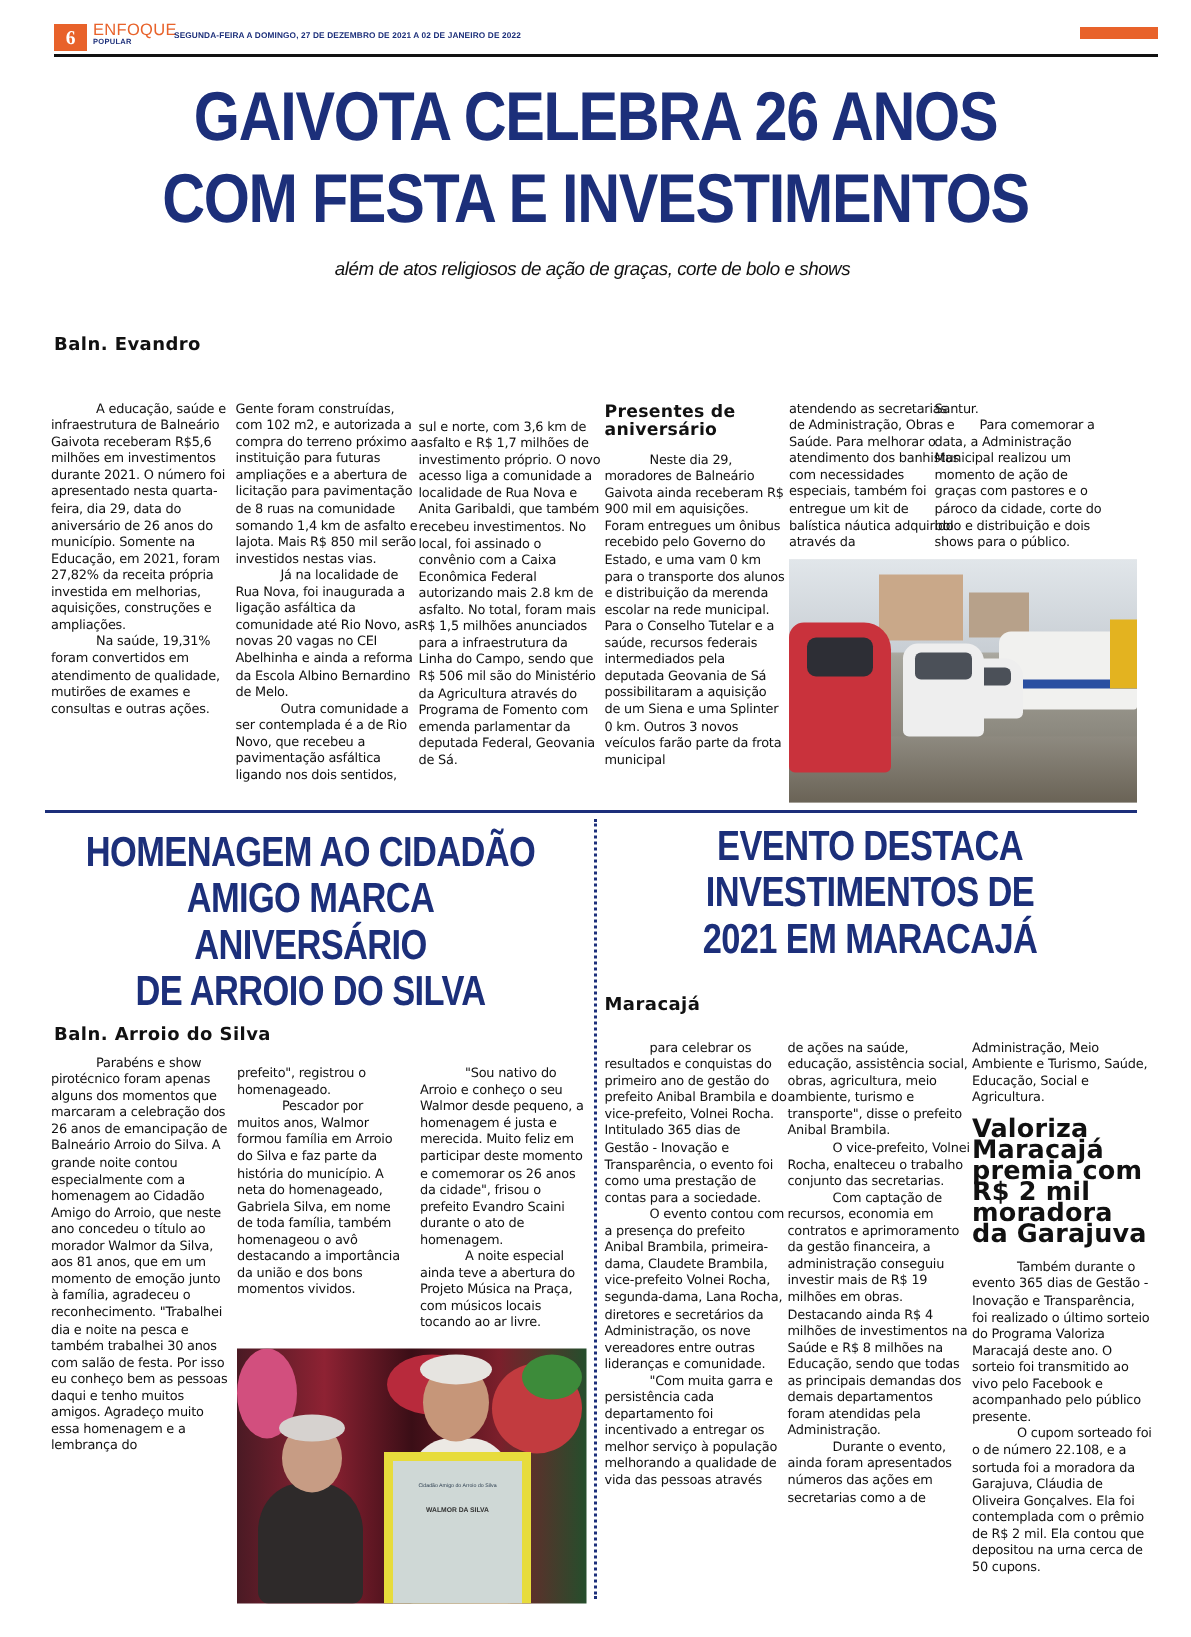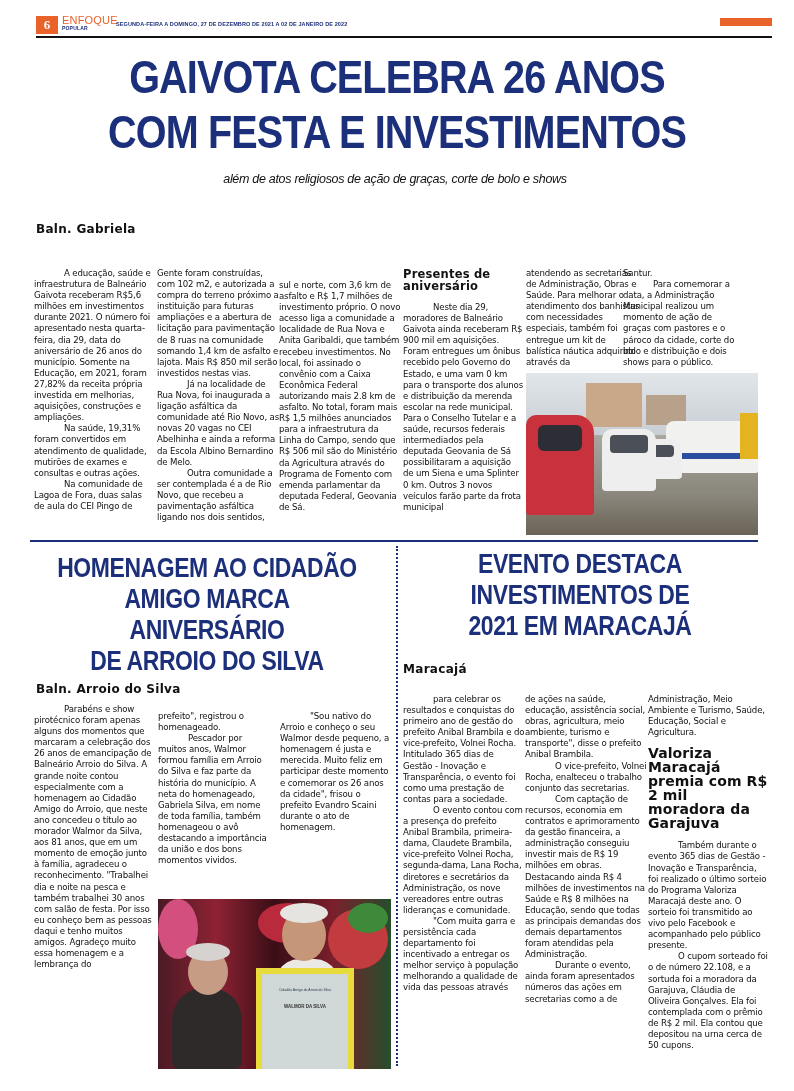--- a/index.html
+++ b/index.html
@@ -17,21 +17,21 @@
 
   
   .headline { position: absolute; left: 20px; top: 50px; width: 754px; text-align: center; color: #1c2f7a; font-family: "Liberation Sans", sans-serif; font-weight: bold; font-size: 46px; line-height: 55px; letter-spacing: -1px; transform: scaleX(0.86); transform-origin: center top; }
   .subhead { position: absolute; left: 195px; top: 172px; width: 400px; text-align: center; font-family: "Liberation Sans", sans-serif; font-style: italic; font-size: 12.5px; line-height: 15px; color: #111; letter-spacing: -0.3px; }
   .dateline-loc { position: absolute; font-family: "DejaVu Sans", sans-serif; font-weight: bold; font-size: 12px; color: #111; letter-spacing: 0.3px; }
 
   .col { position: absolute; font-family: "DejaVu Sans", sans-serif; font-size: 8.6px; line-height: 11.1px; color: #111; letter-spacing: -0.15px; }
   .col p { text-indent: 0; }
   .col p.ind { text-indent: 30px; }
   .col-sub { font-family: "DejaVu Sans", sans-serif; font-weight: bold; font-size: 11.5px; line-height: 12px; color: #111; margin-bottom: 10px; letter-spacing: 0.2px; }
-  .col-sub2 { font-family: "DejaVu Sans", sans-serif; font-weight: bold; font-size: 14px; line-height: 14px; color: #111; margin: 8px 0 10px 0; letter-spacing: 0.1px; }
+  .col-sub2 { font-family: "DejaVu Sans", sans-serif; font-weight: bold; font-size: 17px; line-height: 14px; color: #111; margin: 8px 0 10px 0; letter-spacing: 0.1px; }
 
   
   .photo { position: absolute; overflow: hidden; }
   .photo-cars { left: 526px; top: 373px; width: 232px; height: 162px; background: linear-gradient(180deg, #cfd6dc 0%, #d8dde0 22%, #a7a59c 40%, #8d8a80 70%, #6f6a5e 100%); }
   .sky { position: absolute; left: 0; top: 0; width: 100%; height: 62px; background: linear-gradient(180deg, #e1e6ea, #c8ced4); }
   .bldg { position: absolute; background: #c9a889; }
   .car-red { position: absolute; left: 0; top: 42px; width: 68px; height: 100px; background: #c9323c; border-radius: 10px 18px 4px 4px; }
   .car-red .win { position: absolute; left: 12px; top: 10px; width: 44px; height: 26px; background: #2d2e35; border-radius: 6px; }
   .car-white { position: absolute; background: #eeeeee; border-radius: 10px 12px 4px 4px; }
   .car-white .win { position: absolute; background: #4b5058; border-radius: 4px; }
@@ -69,26 +69,25 @@
 </div>
 <div class="hdr-rule"></div>
 
 <div class="headline">
   <div>GAIVOTA CELEBRA 26 ANOS</div>
   <div>COM FESTA E INVESTIMENTOS</div>
 </div>
 <div class="subhead">
   <div>além de atos religiosos de ação de graças, corte de bolo e shows</div>
 </div>
-<div class="dateline-loc" style="left:36px; top:222px;">Baln. Gabriela</div>
+<div class="dateline-loc" style="left:36px; top:222px;">Baln. Evandro</div>
 
 <div class="col" style="left:34px; top:268px; width:120px;">
   <p class="ind">A educação, saúde e infraestrutura de Balneário Gaivota receberam R$5,6 milhões em investimentos durante 2021. O número foi apresentado nesta quarta-feira, dia 29, data do aniversário de 26 anos do município. Somente na Educação, em 2021, foram 27,82% da receita própria investida em melhorias, aquisições, construções e ampliações.</p>
   <p class="ind">Na saúde, 19,31% foram convertidos em atendimento de qualidade, mutirões de exames e consultas e outras ações.</p>
-  <p class="ind">Na comunidade de Lagoa de Fora, duas salas de aula do CEI Pingo de</p>
 </div>
 <div class="col" style="left:157px; top:268px; width:124px;">
   <p>Gente foram construídas, com 102 m2, e autorizada a compra do terreno próximo a instituição para futuras ampliações e a abertura de licitação para pavimentação de 8 ruas na comunidade somando 1,4 km de asfalto e lajota. Mais R$ 850 mil serão investidos nestas vias.</p>
   <p class="ind">Já na localidade de Rua Nova, foi inaugurada a ligação asfáltica da comunidade até Rio Novo, as novas 20 vagas no CEI Abelhinha e ainda a reforma da Escola Albino Bernardino de Melo.</p>
   <p class="ind">Outra comunidade a ser contemplada é a de Rio Novo, que recebeu a pavimentação asfáltica ligando nos dois sentidos,</p>
 </div>
 <div class="col" style="left:279px; top:268px; width:122px;margin-top:12px;">
   <p>sul e norte, com 3,6 km de asfalto e R$ 1,7 milhões de investimento próprio. O novo acesso liga a comunidade a localidade de Rua Nova e Anita Garibaldi, que também recebeu investimentos. No local, foi assinado o convênio com a Caixa Econômica Federal autorizando mais 2.8 km de asfalto. No total, foram mais R$ 1,5 milhões anunciados para a infraestrutura da Linha do Campo, sendo que R$ 506 mil são do Ministério da Agricultura através do Programa de Fomento com emenda parlamentar da deputada Federal, Geovania de Sá.</p>
 </div>
 <div class="col" style="left:403px; top:268px; width:120px;">
@@ -135,20 +134,21 @@
 
 <div class="col" style="left:34px; top:704px; width:120px;">
   <p class="ind">Parabéns e show pirotécnico foram apenas alguns dos momentos que marcaram a celebração dos 26 anos de emancipação de Balneário Arroio do Silva. A grande noite contou especialmente com a homenagem ao Cidadão Amigo do Arroio, que neste ano concedeu o título ao morador Walmor da Silva, aos 81 anos, que em um momento de emoção junto à família, agradeceu o reconhecimento. "Trabalhei dia e noite na pesca e também trabalhei 30 anos com salão de festa. Por isso eu conheço bem as pessoas daqui e tenho muitos amigos. Agradeço muito essa homenagem e a lembrança do</p>
 </div>
 <div class="col" style="left:158px; top:711px; width:112px;">
   <p>prefeito", registrou o homenageado.</p>
   <p class="ind">Pescador por muitos anos, Walmor formou família em Arroio do Silva e faz parte da história do município. A neta do homenageado, Gabriela Silva, em nome de toda família, também homenageou o avô destacando a importância da união e dos bons momentos vividos.</p>
 </div>
 <div class="col" style="left:280px; top:711px; width:112px;">
   <p class="ind">"Sou nativo do Arroio e conheço o seu Walmor desde pequeno, a homenagem é justa e merecida. Muito feliz em participar deste momento e comemorar os 26 anos da cidade", frisou o prefeito Evandro Scaini durante o ato de homenagem.</p>
+  <p class="ind">A noite especial ainda teve a abertura do Projeto Música na Praça, com músicos locais tocando ao ar livre.</p>
 </div>
 
 <div class="photo photo-award">
   <div class="deco" style="left:100px; top:4px; width:60px; height:40px; background:#b82a3c;"></div>
   <div class="deco" style="left:170px; top:10px; width:60px; height:60px; background:#c23b3f;"></div>
   <div class="deco" style="left:190px; top:4px; width:40px; height:30px; background:#3d8b3a;"></div>
   <div class="deco" style="left:0px; top:0px; width:40px; height:60px; background:#d24f7e;"></div>
   <div class="person" style="left:14px; top:90px; width:70px; height:80px; background:#2e2a2a;"></div>
   <div class="head" style="left:30px; top:50px; width:40px; height:46px; background:#c79c84;"></div>
   <div class="head" style="left:28px; top:44px; width:44px; height:18px; background:#d6d2cf;"></div>

